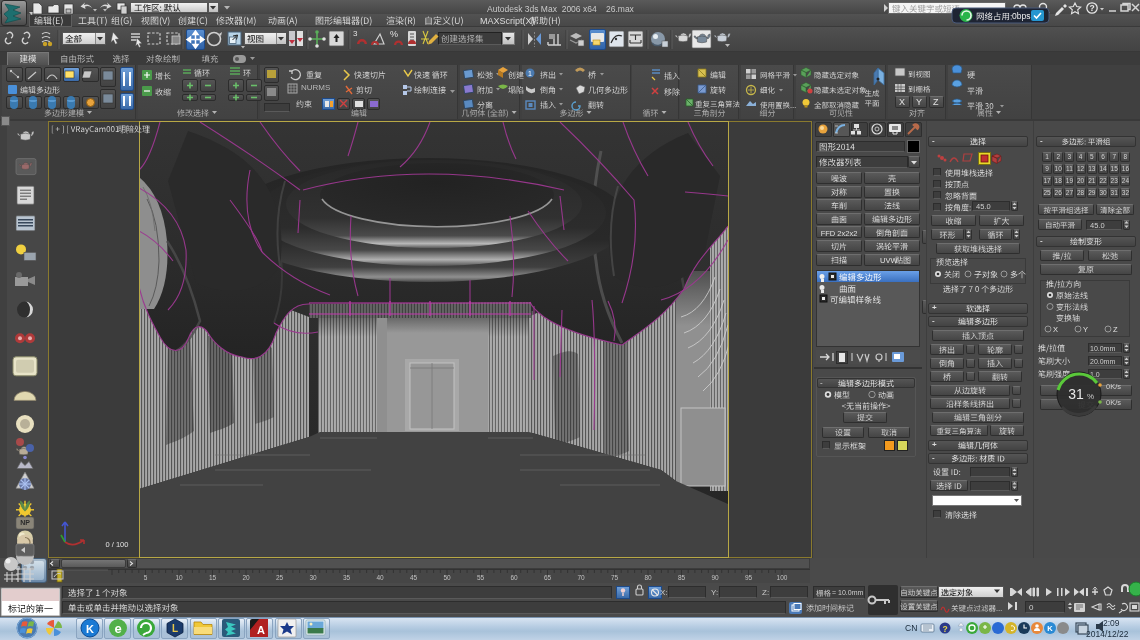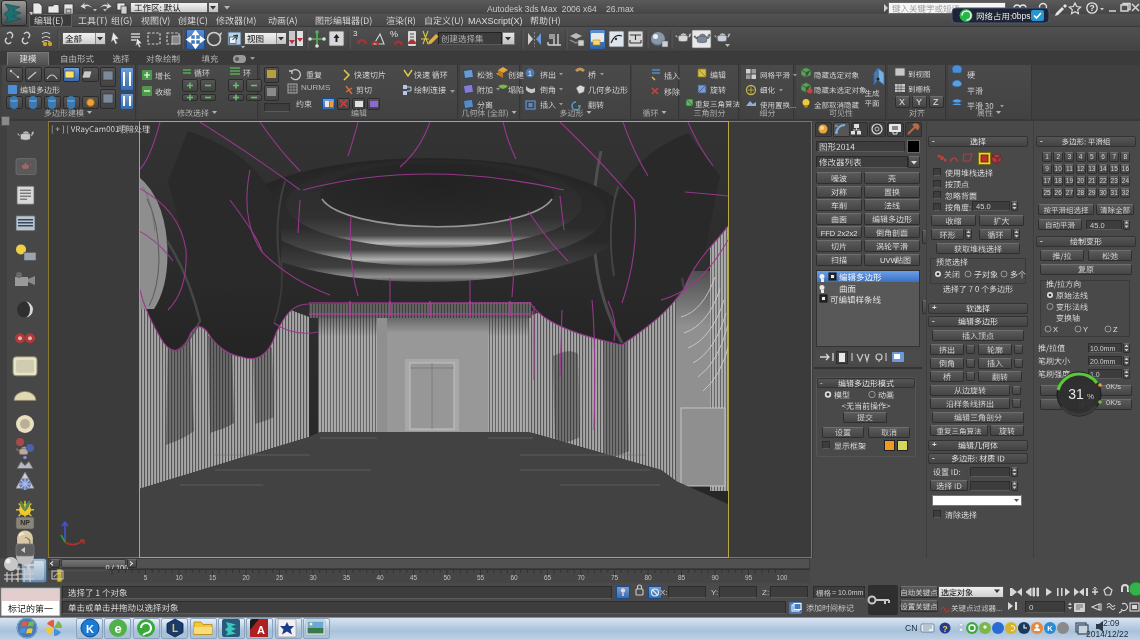--- a/index.html
+++ b/index.html
@@ -3,21 +3,21 @@
 <div id="root">
     <div style="left:0;top:0;width:1140px;height:14px;background:linear-gradient(#5a5a5a,#454545)"></div>
     <div style="left:0;top:14px;width:1140px;height:13px;background:linear-gradient(#525252,#484848);border-bottom:1px solid #3a3a3a"></div>
     <div style="left:1px;top:0;width:26px;height:26px;background:linear-gradient(#9a9a9a,#4a4a4a);border:1px solid #2a2a2a;border-radius:3px"></div>
     <div style="left:130px;top:2px;width:78px;height:11px;background:linear-gradient(#f2f2f2,#c9c9c9);border:1px solid #555;border-radius:1px"></div>
     <div style="left:208px;top:2px;width:11px;height:11px;background:linear-gradient(#e8e8e8,#bdbdbd);border:1px solid #555"></div>
     <div style="left:487px;top:3.5px;font:normal 8.5px 'Liberation Sans',sans-serif;color:#c9c9c9;white-space:pre;">Autodesk 3ds Max  2006 x64</div>
     <div style="left:606px;top:3.5px;font:normal 8.5px 'Liberation Sans',sans-serif;color:#c9c9c9;white-space:pre;">26.max</div>
     <div style="left:888px;top:2px;width:118px;height:12px;background:#f5f5f5;border:1px solid #666"></div>
     <div style="left:29px;top:14px;width:43px;height:13px;background:#3a3a3a;border:1px solid #5f5f5f"></div>
-    <div style="left:468px;top:16px;font:normal 9px 'Liberation Sans',sans-serif;color:#dcdcdc;white-space:pre;">MAXScript(X)</div>
+    <div style="left:480px;top:16px;font:normal 9px 'Liberation Sans',sans-serif;color:#dcdcdc;white-space:pre;">MAXScript(X)</div>
     <div style="left:0;top:27px;width:1140px;height:25px;background:linear-gradient(#505050,#434343);border-bottom:1px solid #383838"></div>
     <div style="left:62px;top:32px;width:44px;height:13px;background:linear-gradient(#f0f0f0,#cfcfcf);border:1px solid #555"></div>
     <div style="left:95px;top:33px;width:10px;height:11px;background:linear-gradient(#e8e8e8,#c0c0c0);border-left:1px solid #888"></div>
     <div style="left:186px;top:29px;width:19px;height:21px;background:linear-gradient(#5a8fd0,#2f62a8);border:1px solid #1d4a8a;border-radius:2px"></div>
     <div style="left:244px;top:32px;width:33px;height:13px;background:linear-gradient(#f0f0f0,#cfcfcf);border:1px solid #555"></div>
     <div style="left:276px;top:33px;width:10px;height:11px;background:linear-gradient(#e8e8e8,#c0c0c0);border-left:1px solid #888"></div>
     <div style="left:353px;top:29px;font:normal 8px 'Liberation Sans',sans-serif;color:#e0e0e0;white-space:pre;">3</div>
     <div style="left:390px;top:29px;font:normal 9px 'Liberation Sans',sans-serif;color:#e0e0e0;white-space:pre;">%</div>
     <div style="left:438px;top:32px;width:64px;height:13px;background:#3c3c3c;border:1px solid #222;border-bottom-color:#5a5a5a"></div>
     <div style="left:502px;top:32px;width:13px;height:13px;background:linear-gradient(#e8e8e8,#c0c0c0);border:1px solid #777"></div>
@@ -428,21 +428,21 @@
     <div style="left:1123px;top:369px;width:7px;height:10px;background:linear-gradient(#5a5a5a,#454545);border:1px solid #2e2e2e;border-top-color:#6e6e6e;border-radius:2px;"></div>
     <div style="left:1090px;top:370.5px;font:normal 7px 'Liberation Sans',sans-serif;color:#cfcfcf;white-space:pre;">1.0</div>
     <div style="left:1040px;top:385px;width:92px;height:11px;background:linear-gradient(#5a5a5a,#454545);border:1px solid #2e2e2e;border-top-color:#6e6e6e;border-radius:2px;"></div>
     <div style="left:1040px;top:399px;width:92px;height:11px;background:linear-gradient(#5a5a5a,#454545);border:1px solid #2e2e2e;border-top-color:#6e6e6e;border-radius:2px;"></div>
     <div style="left:0;top:558px;width:1140px;height:25px;background:#4a4a4a"></div>
     <div style="left:21px;top:558px;width:26px;height:25px;background:linear-gradient(#aabccc,#6a88a8);border:1px solid #46607a;border-radius:3px"></div>
     <div style="left:24px;top:561px;width:20px;height:19px;background:linear-gradient(#d2dfe9,#9ab4cc);border-radius:2px"></div>
     <div style="left:48px;top:558px;width:762px;height:11px;background:#515151;border:1px solid #3c3c3c"></div>
     <div style="left:50px;top:559px;width:10px;height:9px;background:linear-gradient(#5a5a5a,#454545);border:1px solid #2e2e2e;border-top-color:#6e6e6e;border-radius:2px;"></div>
     <div style="left:61px;top:559px;width:65px;height:9px;background:linear-gradient(#757575,#5a5a5a);border:1px solid #3a3a3a;border-radius:2px"></div>
-    <div style="left:93px;top:563px;font:normal 7.5px 'Liberation Sans',sans-serif;color:#e0e0e0;white-space:pre;transform:translateX(-50%);padding-left:48px;">0 / 100</div>
+    <div style="left:93px;top:540px;font:normal 7.5px 'Liberation Sans',sans-serif;color:#e0e0e0;white-space:pre;transform:translateX(-50%);padding-left:48px;">0 / 100</div>
     <div style="left:127px;top:559px;width:10px;height:9px;background:linear-gradient(#5a5a5a,#454545);border:1px solid #2e2e2e;border-top-color:#6e6e6e;border-radius:2px;"></div>
     <div style="left:48px;top:569px;width:762px;height:14px;background:#464646;border-top:1px solid #333"></div>
     <svg style="position:absolute;left:48px;top:569px" width="762" height="14" viewBox="0 0 762 14">
       <path d="M64,0 v6 M70.7,0 v4 M77.4,0 v4 M84.1,0 v4 M90.8,0 v4 M97.5,0 v6 M104.2,0 v4 M110.9,0 v4 M117.6,0 v4 M124.3,0 v4 M131,0 v6 M137.7,0 v4 M144.4,0 v4 M151.1,0 v4 M157.8,0 v4 M164.5,0 v6 M171.2,0 v4 M177.9,0 v4 M184.6,0 v4 M191.3,0 v4 M198,0 v6 M204.7,0 v4 M211.4,0 v4 M218.1,0 v4 M224.8,0 v4 M231.5,0 v6 M238.2,0 v4 M244.9,0 v4 M251.6,0 v4 M258.3,0 v4 M265,0 v6 M271.7,0 v4 M278.4,0 v4 M285.1,0 v4 M291.8,0 v4 M298.5,0 v6 M305.2,0 v4 M311.9,0 v4 M318.6,0 v4 M325.3,0 v4 M332,0 v6 M338.7,0 v4 M345.4,0 v4 M352.1,0 v4 M358.8,0 v4 M365.5,0 v6 M372.2,0 v4 M378.9,0 v4 M385.6,0 v4 M392.3,0 v4 M399,0 v6 M405.7,0 v4 M412.4,0 v4 M419.1,0 v4 M425.8,0 v4 M432.5,0 v6 M439.2,0 v4 M445.9,0 v4 M452.6,0 v4 M459.3,0 v4 M466,0 v6 M472.7,0 v4 M479.4,0 v4 M486.1,0 v4 M492.8,0 v4 M499.5,0 v6 M506.2,0 v4 M512.9,0 v4 M519.6,0 v4 M526.3,0 v4 M533,0 v6 M539.7,0 v4 M546.4,0 v4 M553.1,0 v4 M559.8,0 v4 M566.5,0 v6 M573.2,0 v4 M579.9,0 v4 M586.6,0 v4 M593.3,0 v4 M600,0 v6 M606.7,0 v4 M613.4,0 v4 M620.1,0 v4 M626.8,0 v4 M633.5,0 v6 M640.2,0 v4 M646.9,0 v4 M653.6,0 v4 M660.3,0 v4 M667,0 v6 M673.7,0 v4 M680.4,0 v4 M687.1,0 v4 M693.8,0 v4 M700.5,0 v6 M707.2,0 v4 M713.9,0 v4 M720.6,0 v4 M727.3,0 v4 M734,0 v6 " stroke="#333" stroke-width="1"></path>
       <text x="97.5" y="11" font-family="Liberation Sans" font-size="6.5" fill="#c0c0c0" text-anchor="middle">5</text>
       <text x="131" y="11" font-family="Liberation Sans" font-size="6.5" fill="#c0c0c0" text-anchor="middle">10</text>
       <text x="164.5" y="11" font-family="Liberation Sans" font-size="6.5" fill="#c0c0c0" text-anchor="middle">15</text>
       <text x="198" y="11" font-family="Liberation Sans" font-size="6.5" fill="#c0c0c0" text-anchor="middle">20</text>
       <text x="231.5" y="11" font-family="Liberation Sans" font-size="6.5" fill="#c0c0c0" text-anchor="middle">25</text>
       <text x="265" y="11" font-family="Liberation Sans" font-size="6.5" fill="#c0c0c0" text-anchor="middle">30</text>

